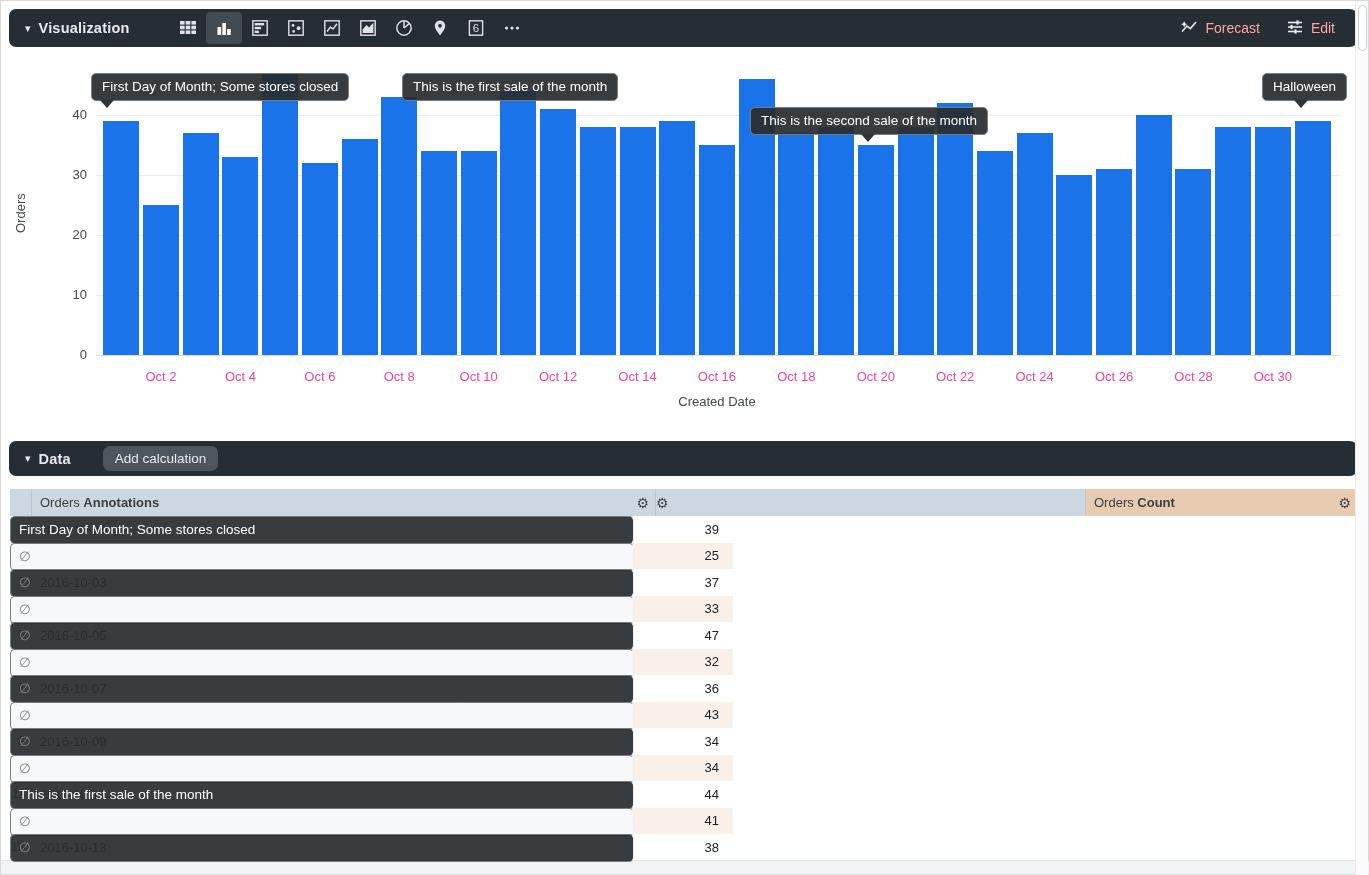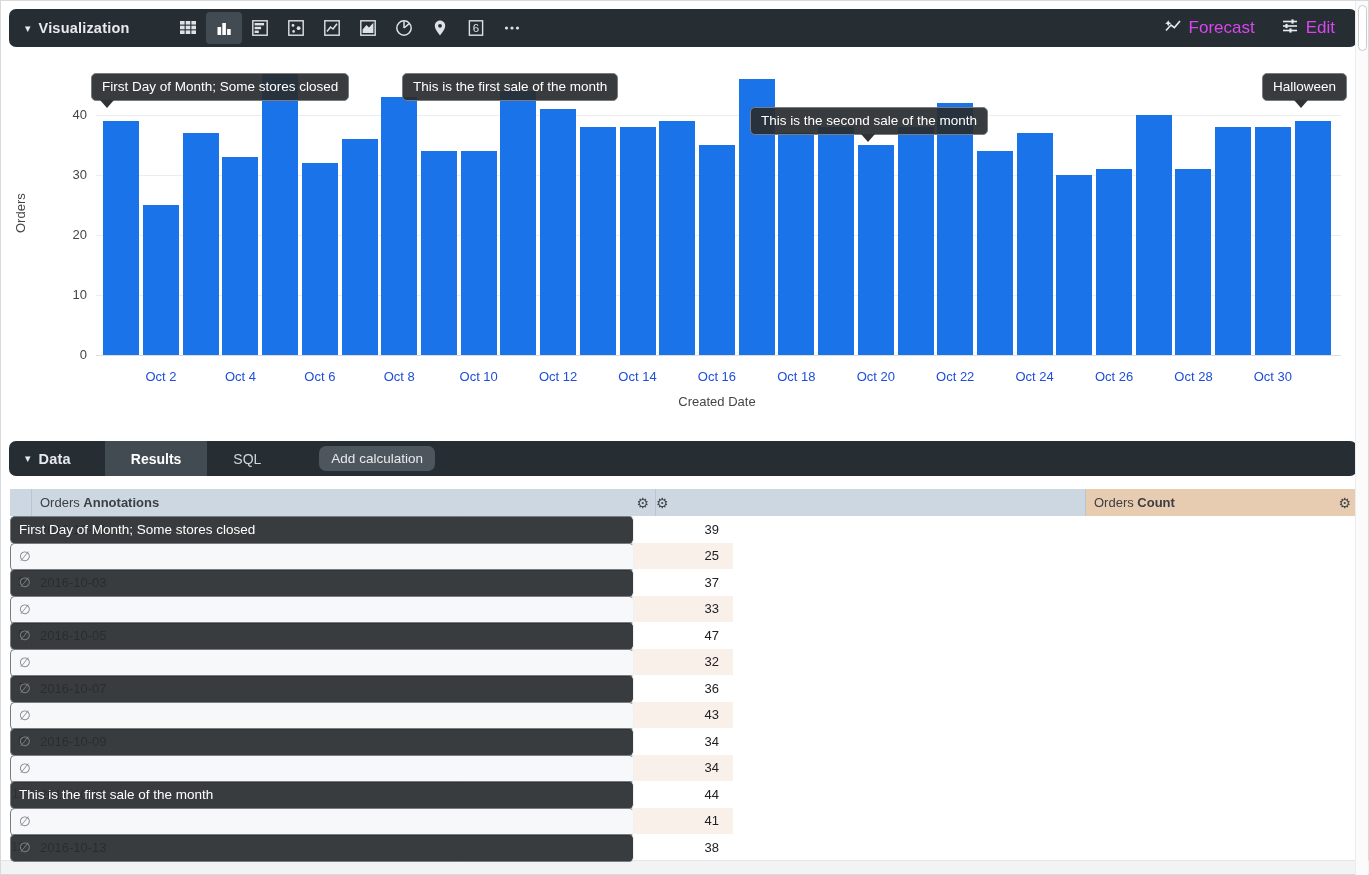--- a/index.html
+++ b/index.html
@@ -14,22 +14,22 @@
   .viz-toolbar { top:8px; height:38px; }
   .data-toolbar { top:440px; height:35px; }
   .caret { font-size:11px; color:#e8eaed; margin:0 8px 0 16px; }
   .bar-title { font-size:14.5px; font-weight:bold; letter-spacing:.2px; }
   .icon-strip { display:flex; align-items:center; margin-left:40px; height:100%; }
   .icon-tile { width:36px; height:32px; display:flex; align-items:center; justify-content:center;
     border-radius:4px; cursor:pointer; }
   .icon-tile.active { background:#434b52; }
   .icon-tile svg { display:block; }
   .spacer { flex:1; }
-  .right-action { display:flex; align-items:center; gap:7px; margin-right:26px; font-size:17px;
-    color:#d946ef; cursor:pointer; }
+  .right-action { display:flex; align-items:center; gap:7px; margin-right:26px; font-size:14px;
+    color:#fca5a5; cursor:pointer; }
   .right-action + .right-action { margin-right:22px; }
 
   
   .tab { height:35px; display:flex; align-items:center; padding:0 26px; font-size:14px;
     color:#d4d7d9; cursor:pointer; }
   .tab.active { background:#434b52; color:#fff; font-weight:bold; }
   .tabs { display:flex; margin-left:34px; height:100%; align-items:stretch; }
   .btn-addcalc { margin-left:32px; background:#4e565d; color:#e8eaed; font-size:13.5px;
     padding:5px 12px; border-radius:7px; border:none; cursor:pointer;
     font-family:"Liberation Sans", sans-serif; }
@@ -42,21 +42,21 @@
   .data-right { display:flex; align-items:center; margin-left:auto; margin-right:18px; }
 
   
   .viz-panel { position:absolute; left:0; top:46px; width:1357px; height:390px; background:#fff; }
   .gridline { position:absolute; left:95px; width:1245px; height:1px; background:#ededee; }
   .axis-base { position:absolute; left:95px; width:1245px; height:1px; background:#dcdfe1; top:308px; }
   .ytick { position:absolute; width:34px; text-align:right; font-size:13px; color:#434649; left:52px; }
   .ylabel { position:absolute; left:12px; top:186px; transform:rotate(-90deg); transform-origin:left top;
     font-size:13px; color:#434649; }
   .bar { position:absolute; width:36px; background:#1a73e8; }
-  .xtick { position:absolute; width:56px; text-align:center; font-size:13px; color:#1d4ed8; top:322px; }
+  .xtick { position:absolute; width:56px; text-align:center; font-size:13px; color:#ec4899; top:322px; }
   .xaxis-title { position:absolute; left:666px; width:100px; text-align:center; top:347px;
     font-size:13px; color:#434649; }
   .anno { position:absolute; height:28px; line-height:26px; padding:0 10px;
     background:rgba(42,45,47,0.93); border:1px solid #797d81; border-radius:5px;
     color:#fff; font-size:13.5px; white-space:nowrap; z-index:5; }
   .anno .ptr { position:absolute; bottom:-8px; width:0; height:0;
     border-left:7px solid transparent; border-right:7px solid transparent;
     border-top:8px solid #303335; }
 
   
@@ -280,24 +280,20 @@
         <div class="anno" style="left: 90px; top: 26px;">First Day of Month; Some stores closed<span class="ptr" style="left: 8px;"></span></div>
         <div class="anno" style="left: 401px; top: 26px;">This is the first sale of the month</div>
         <div class="anno" style="left: 749px; top: 60px;">This is the second sale of the month<span class="ptr" style="left: 110px;"></span></div>
         <div class="anno" style="left: 1261px; top: 26px;">Halloween<span class="ptr" style="left: 31px;"></span></div>
       </div>
   </div>
 
   <div class="darkbar data-toolbar">
     <span class="caret">▾</span>
     <span class="bar-title">Data</span>
-    <div class="tabs">
-      <div class="tab active">Results</div>
-      <div class="tab">SQL</div>
-    </div>
     <button class="btn-addcalc">Add calculation</button>
   </div>
 
   <div class="results">
     <div class="thead" id="thead">
         <div class="th col-num"></div>
         <div class="th col-anno">
           <span class="names"><span>Orders </span><span class="fname">Annotations</span></span>
           <span class="gear">⚙</span>
         </div>

